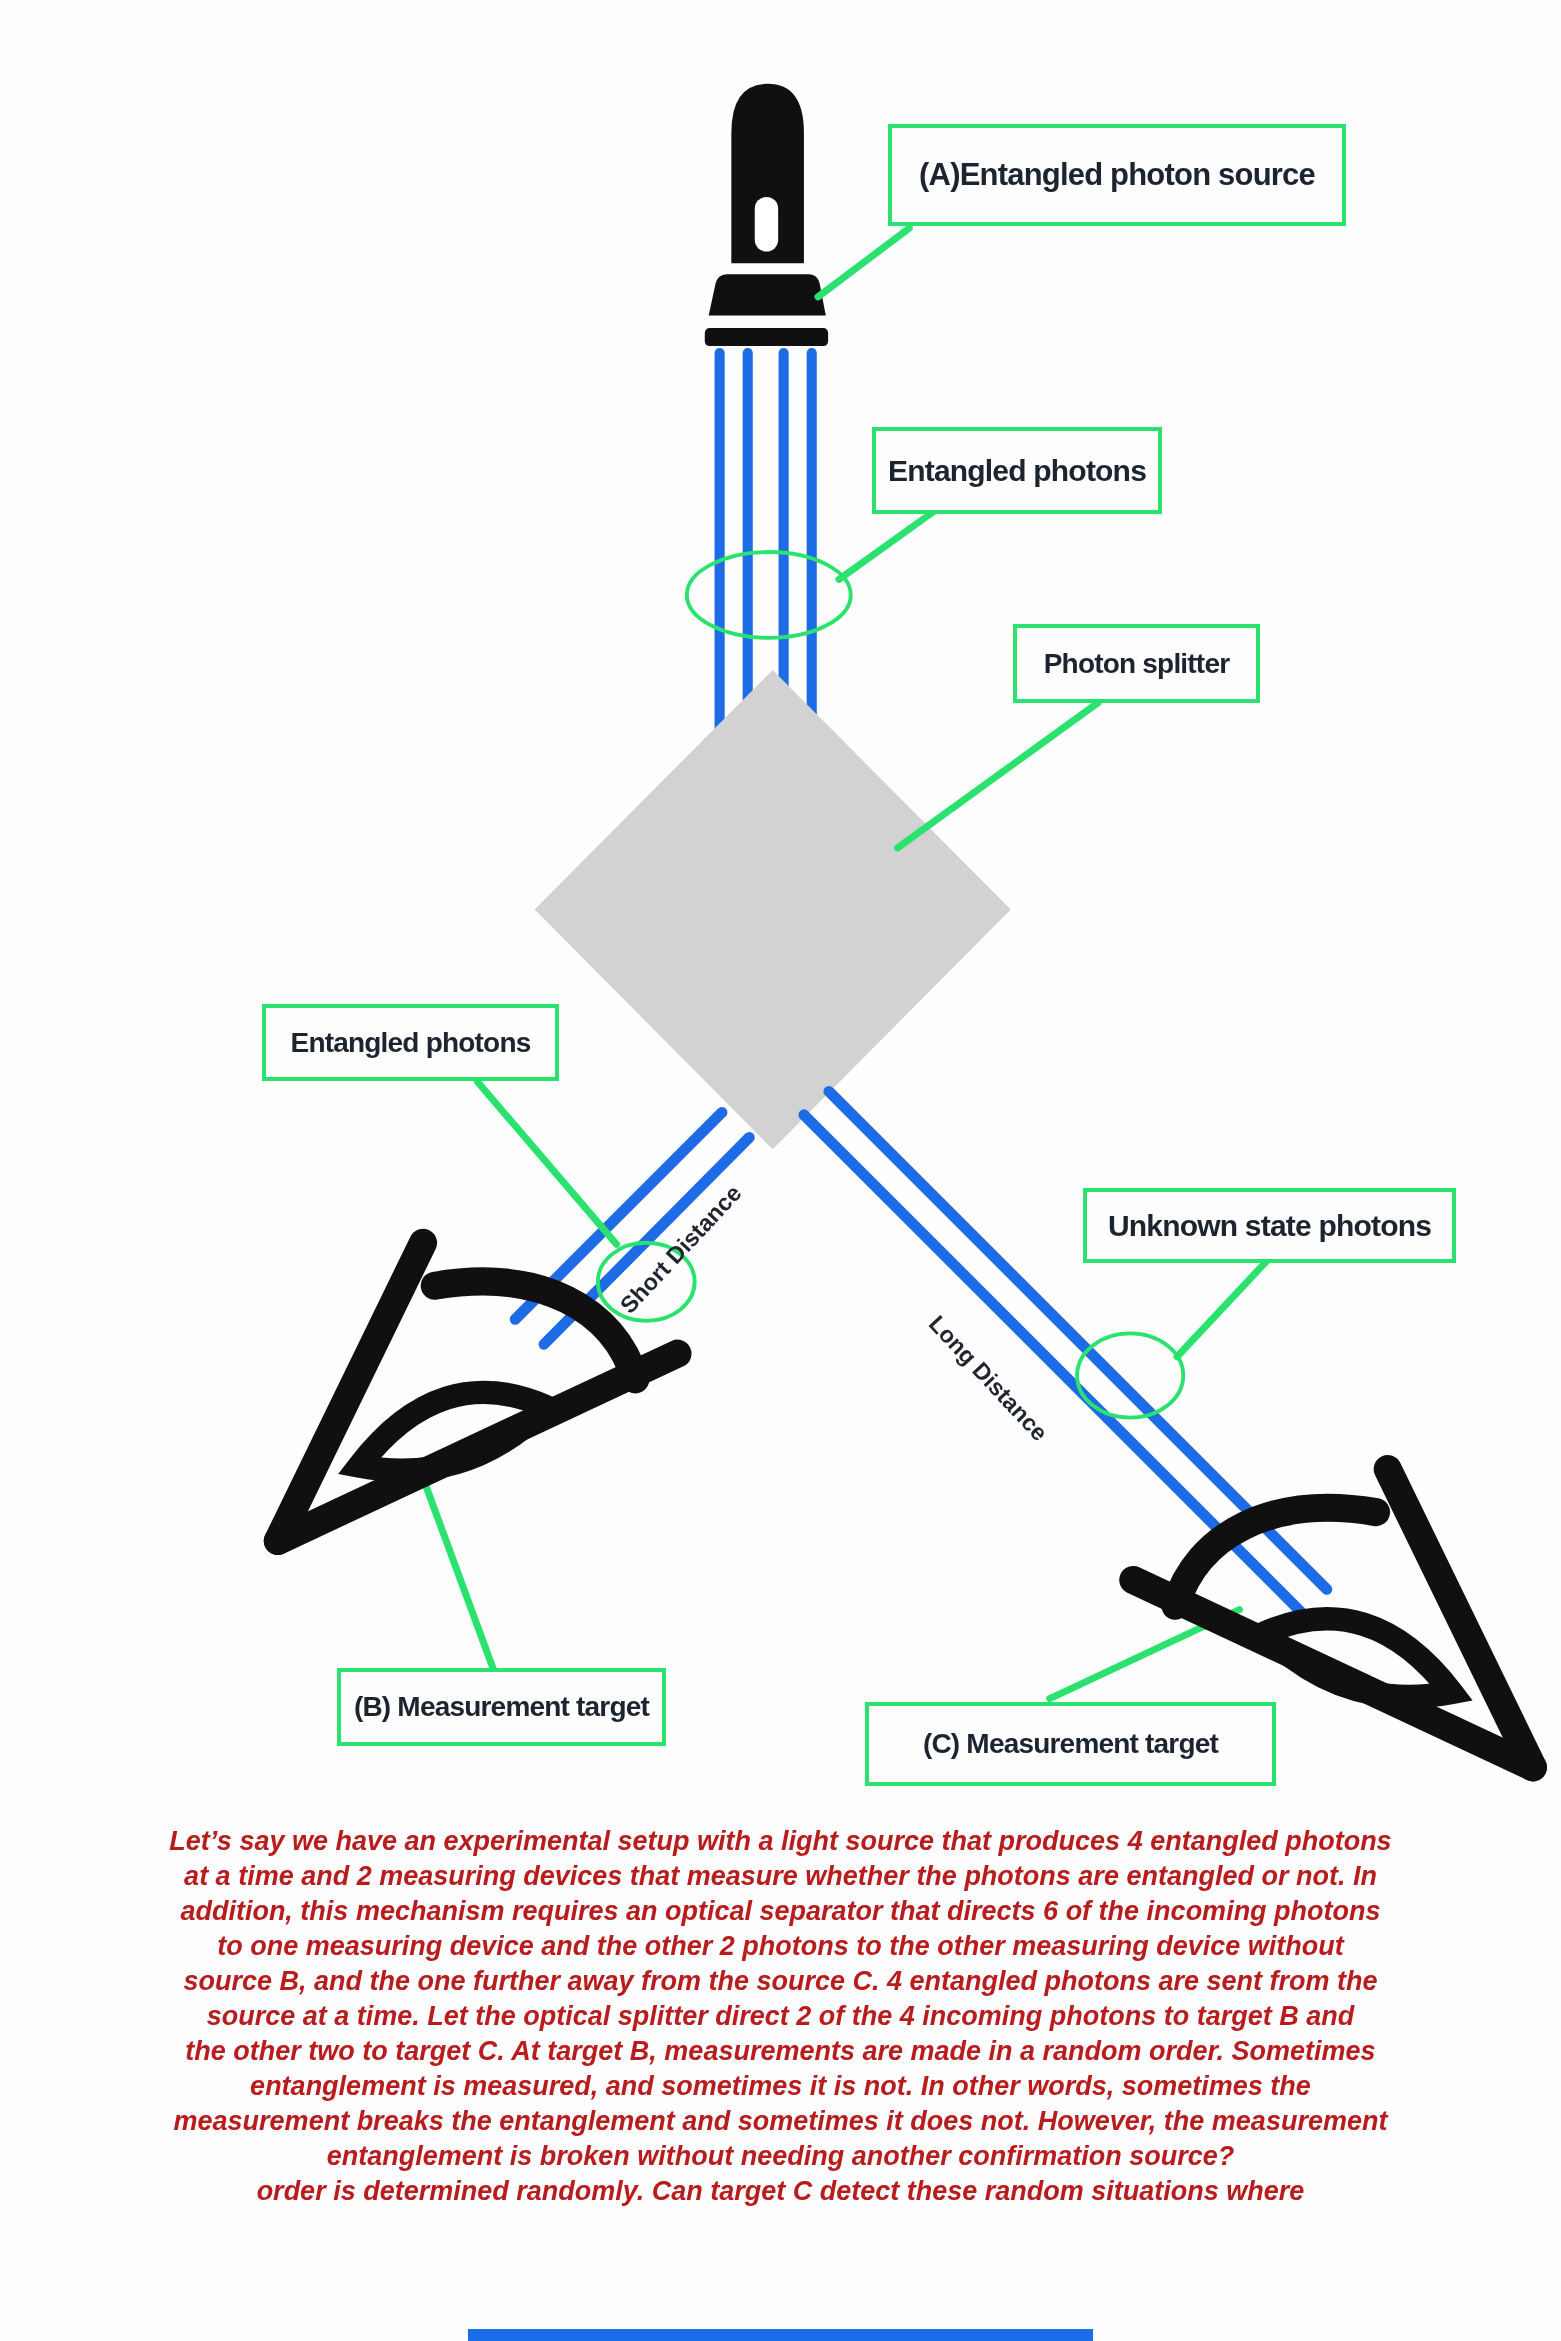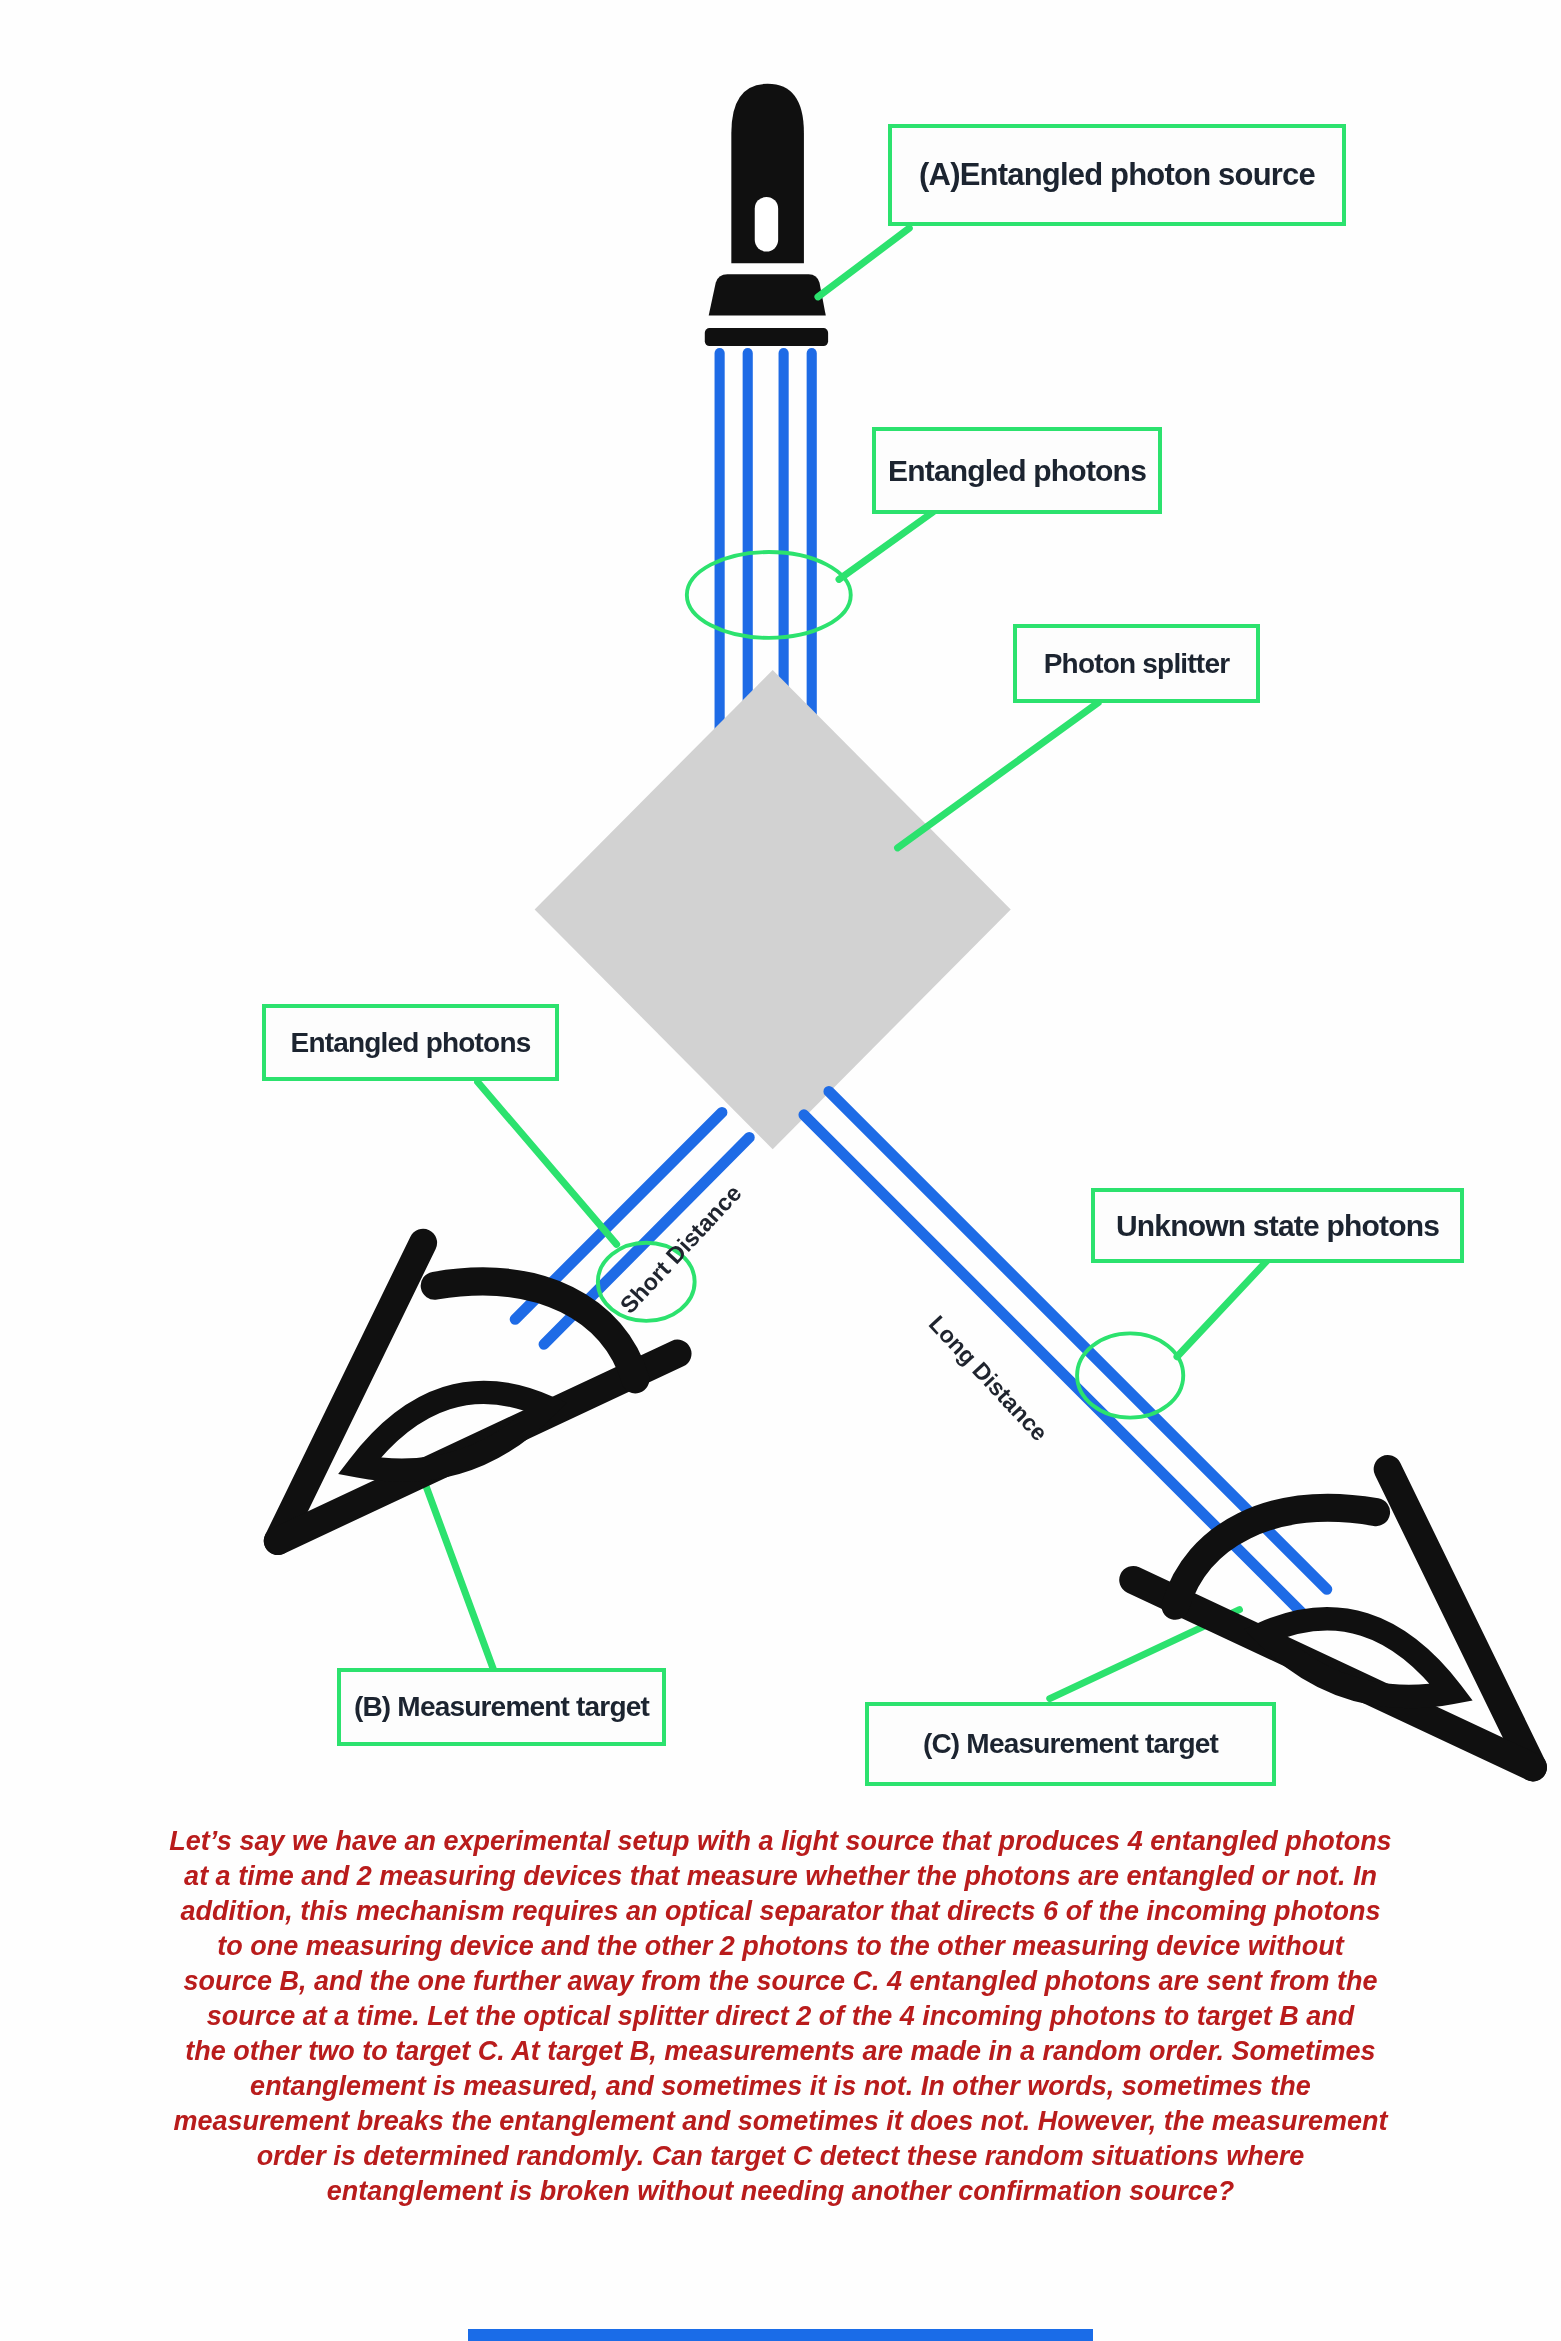--- a/index.html
+++ b/index.html
@@ -10,21 +10,21 @@
   .art { position:absolute; left:0; top:0; width:1561px; height:2342px; }
   .callout {
     position:absolute; box-sizing:border-box; background:#fdfdfd;
     border:4.7px solid #2ce26e; display:flex; align-items:center; justify-content:center;
     color:#1c2430; font-weight:700; letter-spacing:-0.8px; white-space:nowrap;
   }
   .box-a      { left:888px; top:124px;  width:458px; height:102px; font-size:31px;text-align:right; }
   .box-ent-top{ left:872px; top:427px;  width:290px; height:87px; font-size:30px; }
   .box-split  { left:1013px; top:624px;  width:247px; height:79px; font-size:28px; }
   .box-ent-l  { left:262px;  top:1004px; width:297px; height:77px;  font-size:28px; }
-  .box-unk    { left:1083px; top:1188px; width:373px; height:75px;  font-size:30px;margin-left:8px; }
+  .box-unk    { left:1083px; top:1188px; width:373px; height:75px;  font-size:30px; }
   .box-b      { left:337px;  top:1668px; width:329px; height:78px; font-size:28px; }
   .box-c      { left:865px; top:1702px; width:411px; height:84px; font-size:28px; }
   .dist {
     position:absolute; width:250px; text-align:center; color:#1f242e;
     font-size:23.4px; font-weight:700; letter-spacing:0; white-space:nowrap;
   }
   .dist-short { left:556px;  top:1236px; transform:rotate(-47deg); }
   .dist-long  { left:863px; top:1365px; transform:rotate(47deg); }
   .paragraph {
     position:absolute; left:31px; top:1824px; width:1499px;
@@ -122,20 +122,20 @@
   <div class="paragraph">
     <div class="pline">Let’s say we have an experimental setup with a light source that produces 4 entangled photons</div>
     <div class="pline">at a time and 2 measuring devices that measure whether the photons are entangled or not. In</div>
     <div class="pline">addition, this mechanism requires an optical separator that directs 6 of the incoming photons</div>
     <div class="pline">to one measuring device and the other 2 photons to the other measuring device without</div>
     <div class="pline">source B, and the one further away from the source C. 4 entangled photons are sent from the</div>
     <div class="pline">source at a time. Let the optical splitter direct 2 of the 4 incoming photons to target B and</div>
     <div class="pline">the other two to target C. At target B, measurements are made in a random order. Sometimes</div>
     <div class="pline">entanglement is measured, and sometimes it is not. In other words, sometimes the</div>
     <div class="pline">measurement breaks the entanglement and sometimes it does not. However, the measurement</div>
+    <div class="pline">entanglement is broken without needing another confirmation source?</div>
     <div class="pline">order is determined randomly. Can target C detect these random situations where</div>
-    <div class="pline">entanglement is broken without needing another confirmation source?</div>
   </div>
 
   <div class="bottom-bar"></div>
 
 </div>
 
 
 </body></html>

